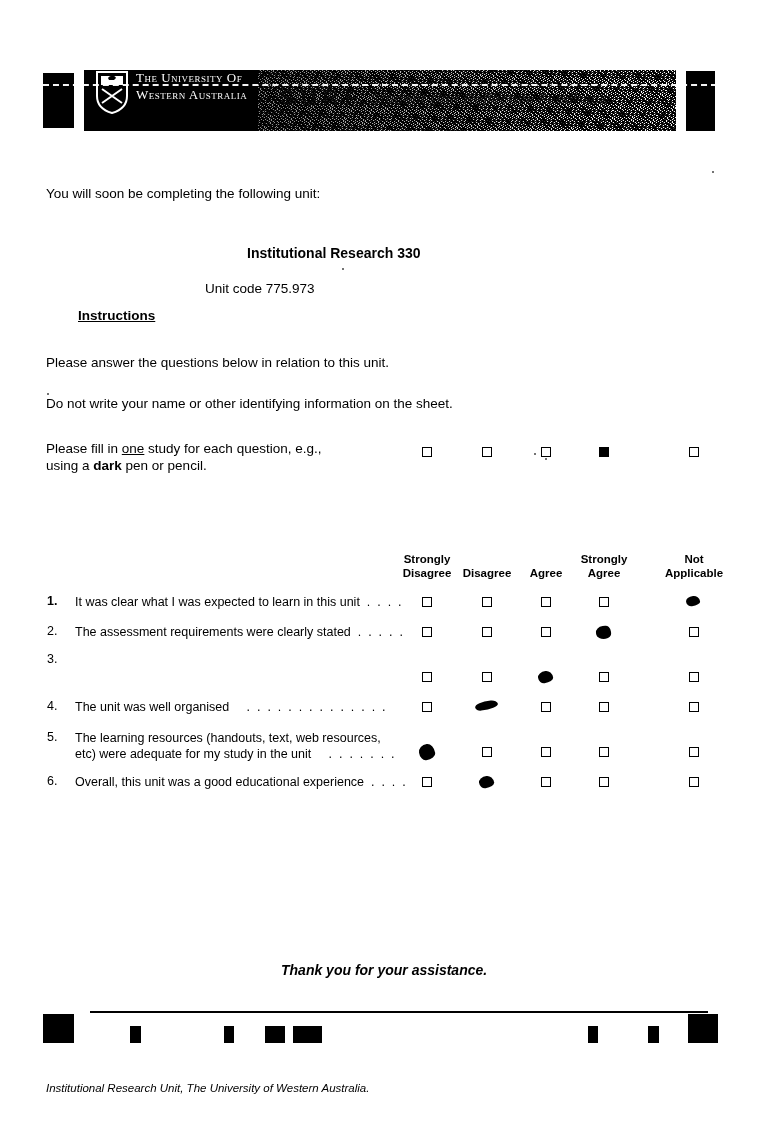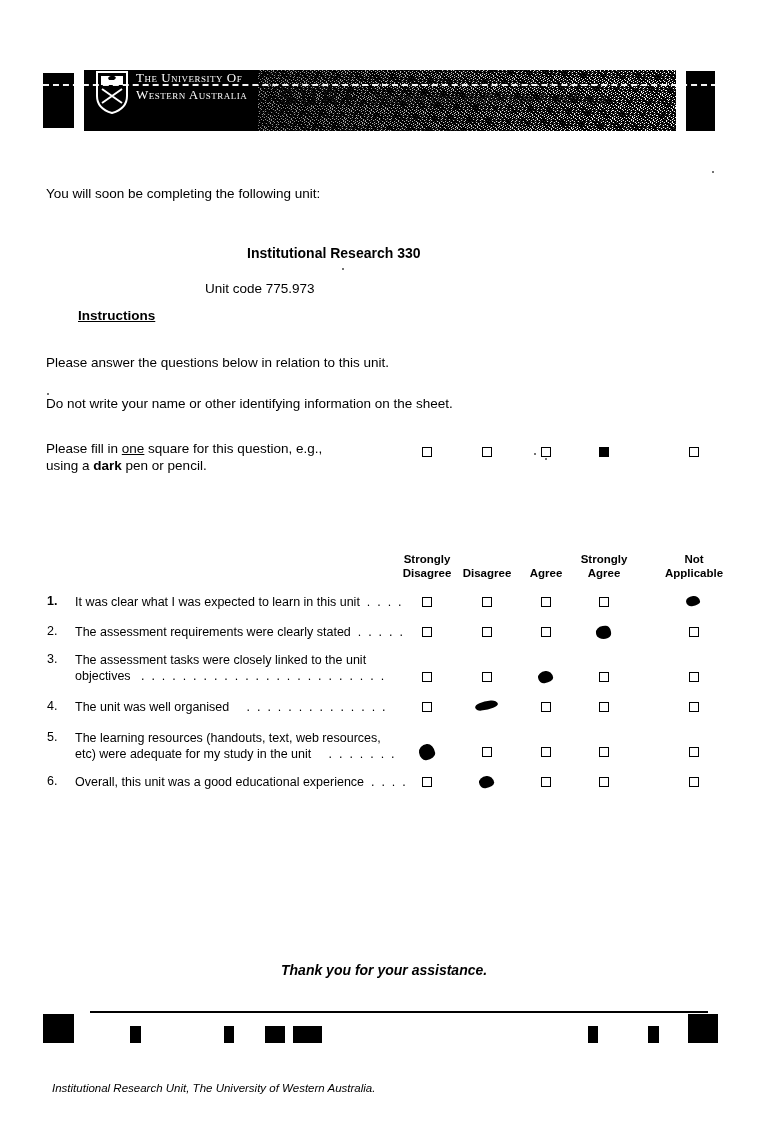--- a/index.html
+++ b/index.html
@@ -66,21 +66,21 @@
   #qr2 .blob{width:15px;height:13px;border-radius:60% 40% 50% 70%/55% 60% 45% 50%;}
   #qr4 .blob{width:23px;height:9px;margin-left:-7px;
              border-radius:70% 30% 75% 25%/60% 45% 55% 40%;transform:rotate(-6deg);}
   #qr5 .blob{width:16px;height:16px;margin-top:-3px;}
   
   #closing{left:281px;top:962px;font-weight:bold;font-style:italic;font-size:14px;}
   #bottom-line{position:absolute;left:90px;top:1011px;width:618px;height:2px;background:#000;}
   .bmark{position:absolute;top:1026px;height:17px;background:#000;}
   #bm1{left:130px;width:11px;}#bm2{left:224px;width:10px;}#bm3{left:265px;width:20px;}
   #bm4{left:293px;width:29px;}#bm5{left:588px;width:10px;}#bm6{left:648px;width:11px;}
-  #footer{left:52px;top:1082px;font-style:italic;font-size:11.5px;}
+  #footer{left:46px;top:1082px;font-style:italic;font-size:11.5px;}
   .speck{position:absolute;width:2px;height:2px;background:#444;border-radius:50%;}
 </style>
 </head>
 <body>
 
 <div id="page">
 
   <div id="reg-tl" class="reg"></div>
   <div id="reg-tr" class="reg"></div>
 
@@ -105,21 +105,21 @@
 
   <div id="intro-line" class="abs t13">You will soon be completing the following unit:</div>
   <div id="unit-name" class="abs">Institutional Research 330</div>
   <div id="unit-code" class="abs t13">Unit code 775.973</div>
 
   <div id="instructions-heading" class="abs t13">Instructions</div>
   <div id="p1" class="abs t13">Please answer the questions below in relation to this unit.</div>
   <div id="p2" class="abs t13">Do not write your name or other identifying information on the sheet.</div>
 
   <div id="fill-text" class="abs t13">
-    <span>Please fill in </span><span class="u">one</span><span> square for this question, e.g.,</span><br>
+    <span>Please fill in </span><span class="u">one</span><span> study for each question, e.g.,</span><br>
     <span>using a </span><b>dark</b><span> pen or pencil.</span>
   </div>
 
   <div id="example-row">
     <span class="box c1"></span>
     <span class="box c2"></span>
     <span class="box c3"></span>
     <span class="box c4 solid"></span>
     <span class="box c5"></span>
   </div>
@@ -146,22 +146,20 @@
     <span class="q-num">2.</span>
     <span class="q-text">The assessment requirements were clearly stated  .  .  .  .  .</span>
     <span class="box c1"></span>
     <span class="box c2"></span>
     <span class="box c3"></span>
     <span class="box c4 blob"></span>
     <span class="box c5"></span>
   </div>
   <div id="qr3" class="q-row">
     <span class="q-num">3.</span>
-    <span class="q-text">The assessment tasks were closely linked to the unit
-objectives   .  .  .  .  .  .  .  .  .  .  .  .  .  .  .  .  .  .  .  .  .  .  .  .</span>
     <span class="box c1"></span>
     <span class="box c2"></span>
     <span class="box c3 blob"></span>
     <span class="box c4"></span>
     <span class="box c5"></span>
   </div>
   <div id="qr4" class="q-row">
     <span class="q-num">4.</span>
     <span class="q-text">The unit was well organised     .  .  .  .  .  .  .  .  .  .  .  .  .  .</span>
     <span class="box c1"></span>

